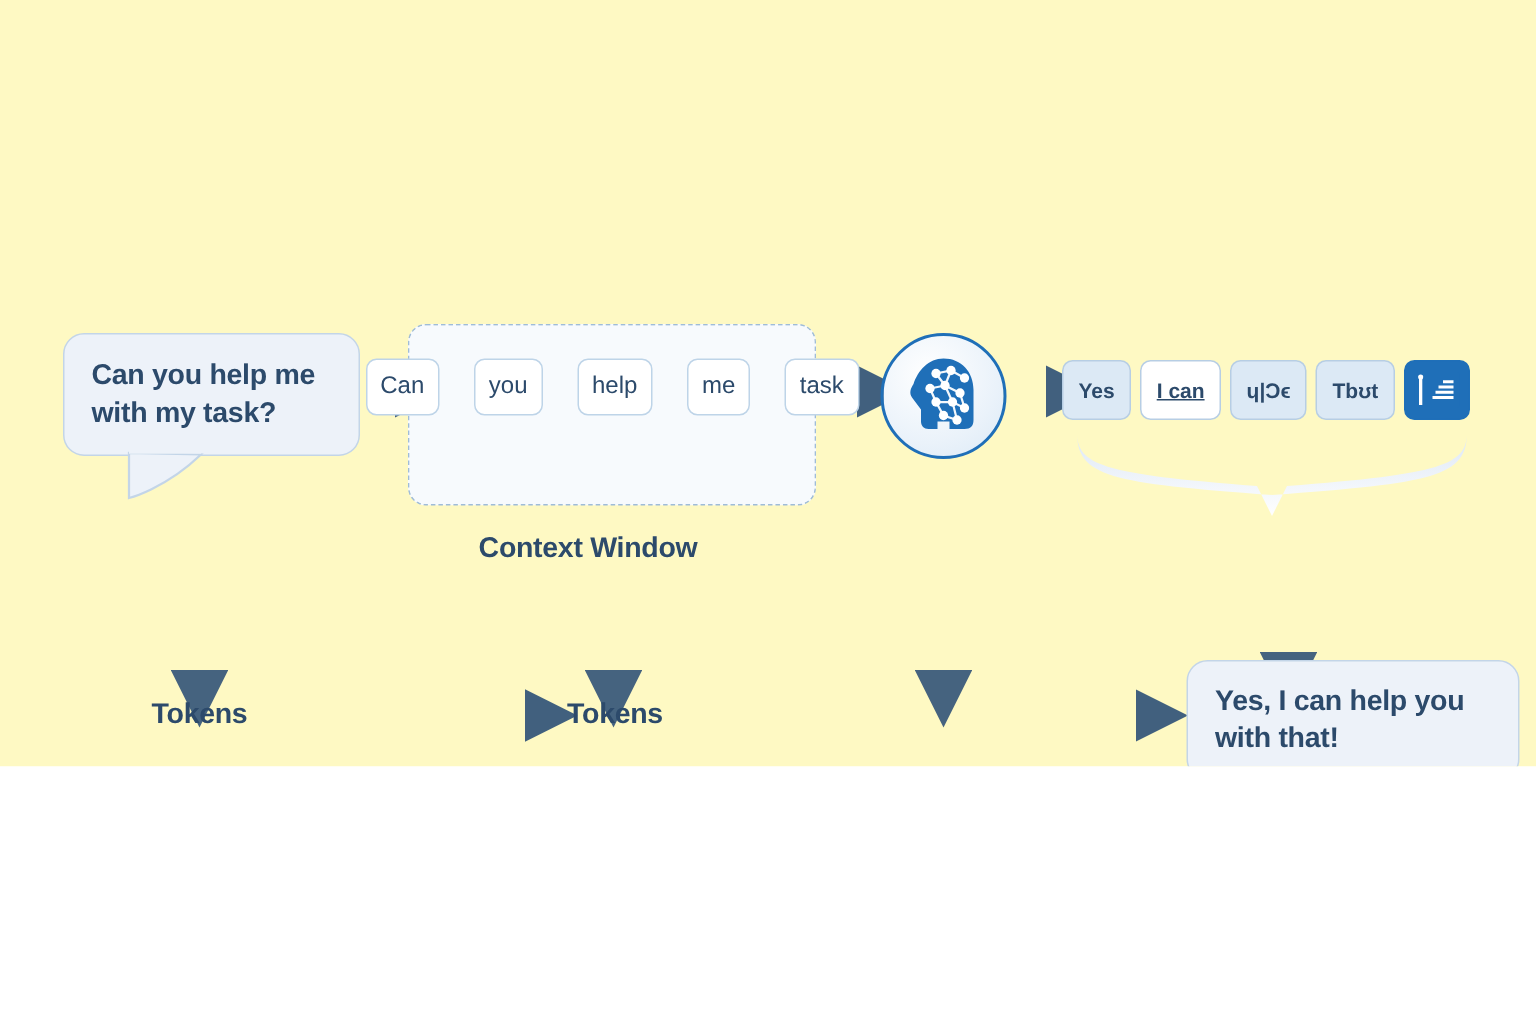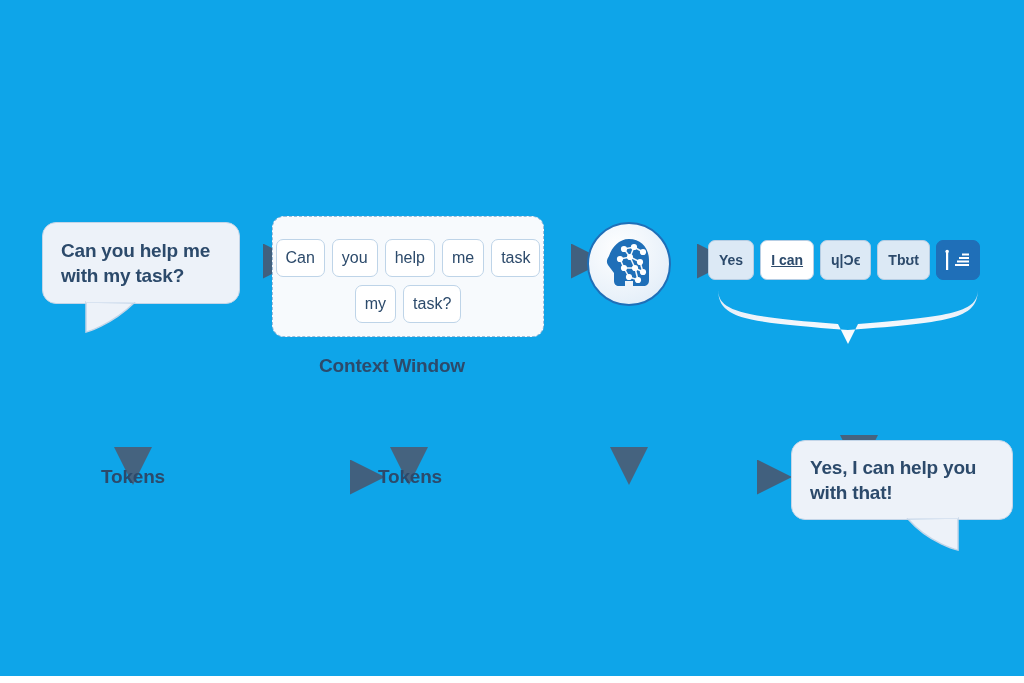--- a/index.html
+++ b/index.html
@@ -3,22 +3,22 @@
 <meta charset="utf-8">
 <style>
   html, body {
     margin: 0;
     padding: 0;
     background: #ffffff;
   }
   #canvas {
     position: relative;
     width: 1024px;
-    height: 676px;
-    background: #0ea5e9;
+    height: 511px;
+    background: #fef9c3;
     font-family: "Liberation Sans", sans-serif;
     overflow: hidden;
   }
   .abs { position: absolute; }
 
   
   .bubble {
     position: absolute;
     background: #edf2f9;
     border: 1.5px solid #c3d5e8;
@@ -39,21 +39,21 @@
   #context-window {
     position: absolute;
     box-sizing: border-box;
     background: #f7fafd;
     border: 1.6px dashed #9fbcd8;
     border-radius: 12px;
   }
   .ctx-row {
     display: flex;
     justify-content: center;
-    gap: 7px;
+    gap: 23px;
   }
   .chip {
     box-sizing: border-box;
     background: #ffffff;
     border: 1.4px solid #bed4e8;
     border-radius: 7px;
     color: #2c4a6b;
     font-size: 16px;
     display: flex;
     align-items: center;
@@ -199,24 +199,20 @@
     <path d="M10,1 L58,1" stroke="#edf2f9" stroke-width="3"></path>
   </svg>
 
   <div id="context-window" style="left:272px; top:216px; width:272px; height:121px;">
     <div class="ctx-row" style="margin-top:22px;">
       <div class="chip">Can</div>
       <div class="chip">you</div>
       <div class="chip">help</div>
       <div class="chip">me</div>
       <div class="chip">task</div>
-    </div>
-    <div class="ctx-row" style="margin-top:8px;">
-      <div class="chip">my</div>
-      <div class="chip">task?</div>
     </div>
   </div>
   <div class="sublabel" style="left:292px; top:355px; width:200px;">Context Window</div>
 
   <div id="llm-node" style="left:587px; top:222px;">
     <svg width="60" height="60" viewBox="0 0 60 60">
       <path d="M30,5 C42,5 50,14 50,26 L50,46 C50,50 48,52 44,52 L34,52 L34,47 L26,47
                L26,52 L20,52 C17,52 15,50 15,47 L15,39 L9,31 C7,28 8,25 10,22
                C13,13 20,5 30,5 Z" fill="#1f6fb8"></path>
       <g fill="#ffffff">

